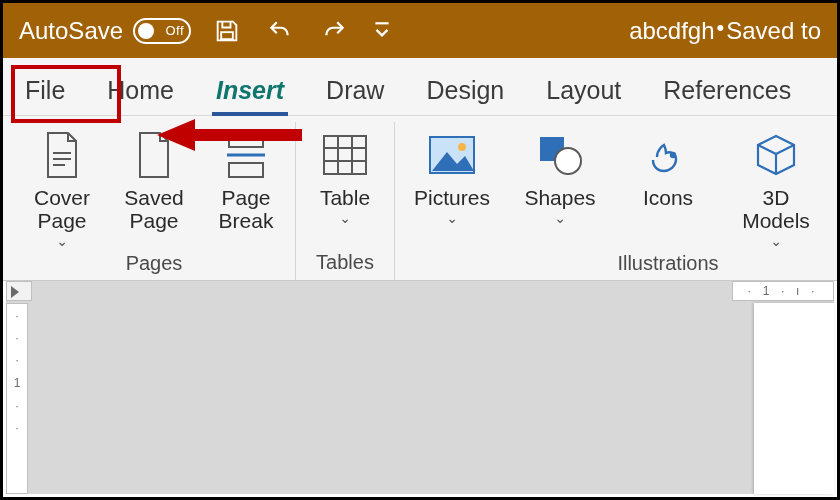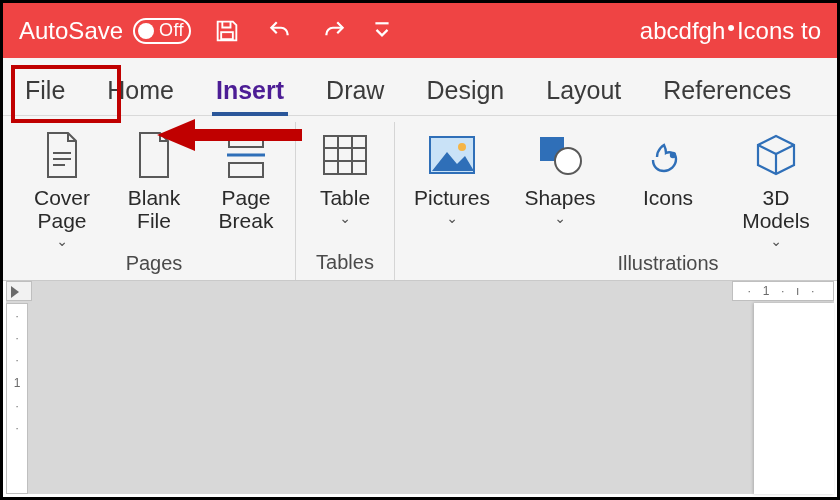--- a/index.html
+++ b/index.html
@@ -7,35 +7,35 @@
   body {
     font-family: "Segoe UI", Arial, sans-serif;
     background: #fff;
     border: 3px solid #000;
     position: relative;
     overflow: hidden;
   }
 
   
   .titlebar {
-    background: #ef4444;
+    background: #a16207;
     color: #fff;
     height: 55px;
     display: flex;
     align-items: center;
     padding: 0 16px;
     font-size: 24px;
   }
   .titlebar .autosave-label { margin-right: 10px; }
   .autosave-toggle {
     width: 58px; height: 26px;
     border: 2px solid #fff; border-radius: 14px;
     display: inline-flex; align-items: center; justify-content: flex-end;
     padding: 0 5px 0 0;
-    font-size: 18px; letter-spacing: .5px;
+    font-size: 13px; letter-spacing: .5px;
     position: relative;
     margin-right: 22px;
   }
   .autosave-toggle::before {
     content: ""; position: absolute; left: 3px; top: 3px;
     width: 16px; height: 16px; border-radius: 50%; background: #fff;
   }
   .qat { display: flex; align-items: center; gap: 24px; }
   .qat svg { display: block; }
   .doc-meta { margin-left: auto; display: flex; align-items: center; gap: 2px; }
@@ -47,21 +47,21 @@
     align-items: flex-end;
     gap: 34px;
     padding: 10px 18px 0 18px;
     height: 58px;
     font-size: 25px;
     color: #3b3b3b;
     background: #f5f5f5;
     border-bottom: 1px solid #d9d9d9;
   }
   .tab { padding: 6px 4px 10px 4px; cursor: pointer; position: relative; }
-  .tab.active { color: #4c1d95; font-weight: 600; }
+  .tab.active { color: #0f766e; font-weight: 600; font-style: italic; }
   .tab.active::after {
     content: ""; position: absolute; left: 0; right: 0; bottom: -1px;
     height: 4px; background: #2b579a;
   }
   .file-highlight {
     position: absolute; left: 8px; top: 62px; width: 110px; height: 58px;
     border: 4px solid #c00000; pointer-events: none; z-index: 50;
   }
 
   
@@ -159,21 +159,21 @@
     <span>
       <svg width="18" height="22" viewBox="0 0 16 20" fill="none" stroke="#fff" stroke-width="2">
         <line x1="2" y1="3" x2="14" y2="3"></line>
           <polyline points="3 9 8 14 13 9"></polyline>
       </svg>
     </span>
   </div>
   <div class="doc-meta">
     <span>abcdfgh</span>
     <span class="dot">•</span>
-    <span>Icons to</span>
+    <span>Saved to</span>
   </div>
 </div>
 
 <div class="tabstrip">
   <div class="tab">File</div>
   <div class="tab">Home</div>
   <div class="tab active">Insert</div>
   <div class="tab">Draw</div>
   <div class="tab">Design</div>
   <div class="tab">Layout</div>
@@ -204,21 +204,21 @@
         <span>Cover Page</span>
         <span class="caret">⌄</span>
       </div>
       <div class="rbtn">
         <span class="ico">
           <svg width="40" height="48" viewBox="0 0 40 48" fill="none" stroke="#595959" stroke-width="2">
             <path d="M6 2h20l8 8v36H6z"></path>
               <path d="M26 2v8h8"></path>
           </svg>
         </span>
-        <span>Blank File</span>
+        <span>Saved Page</span>
       </div>
       <div class="rbtn">
         <span class="ico">
           <svg width="46" height="48" viewBox="0 0 46 48" fill="none" stroke="#595959" stroke-width="2">
             <rect x="6" y="2" width="34" height="14"></rect>
             <rect x="6" y="32" width="34" height="14"></rect>
             <line x1="4" y1="24" x2="42" y2="24" stroke="#2f6fb8" stroke-width="3"></line>
           </svg>
         </span>
         <span>Page Break</span>

